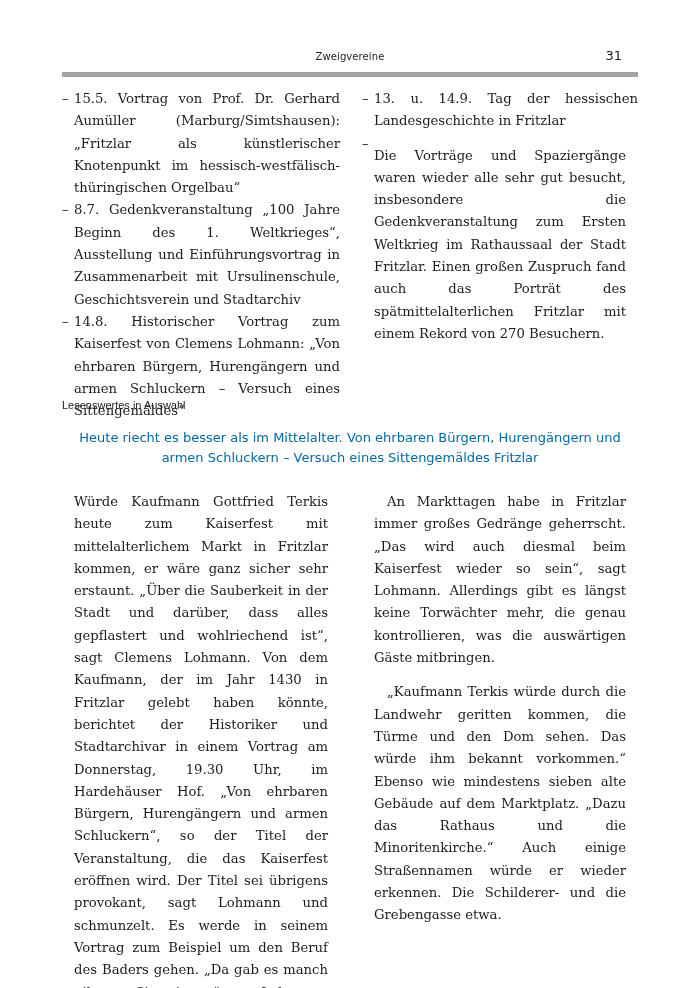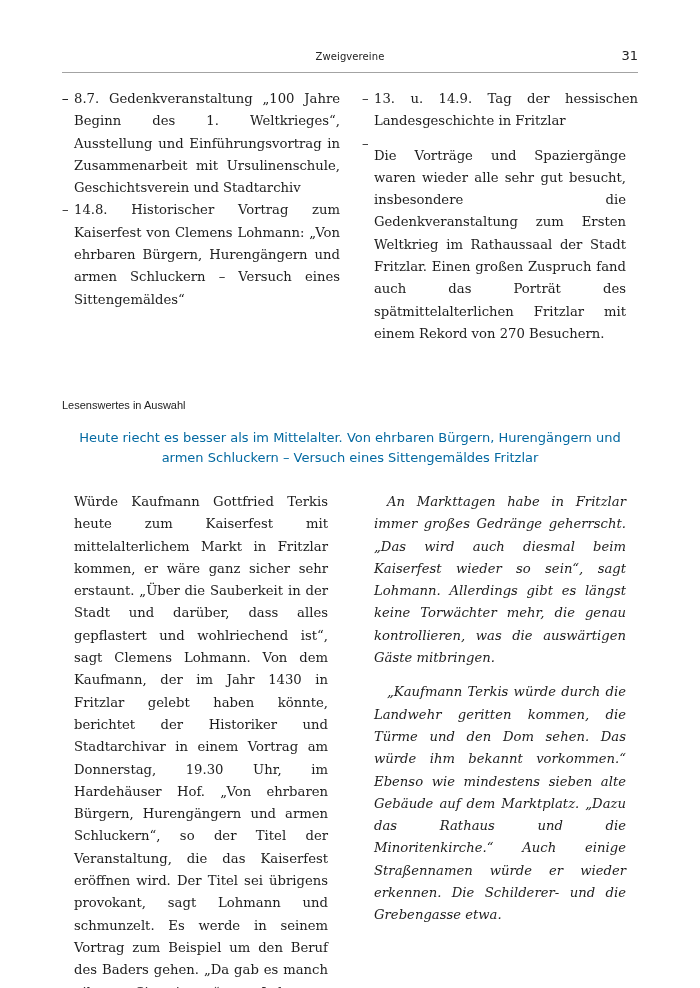--- a/index.html
+++ b/index.html
@@ -1,42 +1,43 @@
 <!DOCTYPE html>
 <html><head>
 <meta charset="utf-8">
 <style>
   html, body { margin: 0; padding: 0; background: #ffffff; }
   body { width: 700px; height: 988px; position: relative; overflow: hidden; color: #1a1a1a; }
-  .header { position: absolute; left: 62px; top: 48px; width: 576px; height: 24px; border-bottom: 1px solid #a3a3a3; }
+  .header { position: absolute; left: 62px; top: 48px; width: 576px; height: 24px; border-bottom: 5px solid #a3a3a3; }
   .running-head { position: absolute; left: 0; right: 0; top: 3px; text-align: center; font-family: "DejaVu Sans", sans-serif; font-size: 10px; color: #222; letter-spacing: 0.1px; }
-  .page-number { position: absolute; right: 0; top: 0; font-family: "DejaVu Sans", sans-serif; font-size: 13px; color: #222; }
+  .page-number { position: absolute; right: 16px; top: 0; font-family: "DejaVu Sans", sans-serif; font-size: 13px; color: #222; }
   .col { position: absolute; font-family: "DejaVu Serif", serif; font-size: 13.2px; line-height: 22.3px; text-align: justify; color: #1c1c1c; }
   .col p { margin: 12px; }
   .col-left-top { left: 62px; top: 88px; width: 278px; }
   .col-right-top { left: 362px; top: 88px; width: 276px; }
   .col-left-bot { left: 62px; top: 479px; width: 278px; }
   .col-right-bot { left: 362px; top: 479px; width: 276px; }
   .item { position: relative; padding-left: 12px; }
   .dash { position: absolute; left: 0; top: 0; }
-  .indent { text-indent: 13px; font-style: italic; }
+  .indent { text-indent: 13px; }
   .section-label { position: absolute; left: 62px; width: 576px; top: 399px; text-align: left; font-family: Liberation Sans, sans-serif; font-size: 11px; color: #222; }
   .article-title { position: absolute; left: 72px; width: 556px; top: 428px; text-align: center; font-family: "DejaVu Sans", sans-serif; font-size: 13px; line-height: 20px; color: #0369a1; }
 </style>
 </head>
 <body>
 
 <div class="header">
   <div class="running-head">Zweigvereine</div>
   <div class="page-number">31</div>
 </div>
 
 <div class="col col-left-top">
   <div class="item">
     <span class="dash">–</span>
+    <span>15.5. Vortrag von Prof. Dr. Gerhard Aumüller (Marburg/Simtshausen): „Fritzlar als künstlerischer Knotenpunkt im hessisch-westfälisch-thüringischen Orgelbau“</span>
   </div>
   <div class="item">
     <span class="dash">–</span>
     <span>8.7. Gedenkveranstaltung „100 Jahre Beginn des 1. Weltkrieges“, Ausstellung und Einführungsvortrag in Zusammenarbeit mit Ursulinenschule, Geschichtsverein und Stadtarchiv</span>
   </div>
   <div class="item">
     <span class="dash">–</span>
     <span>14.8. Historischer Vortrag zum Kaiserfest von Clemens Lohmann: „Von ehrbaren Bürgern, Hurengängern und armen Schluckern – Versuch eines Sittengemäldes“</span>
   </div>
 </div>

